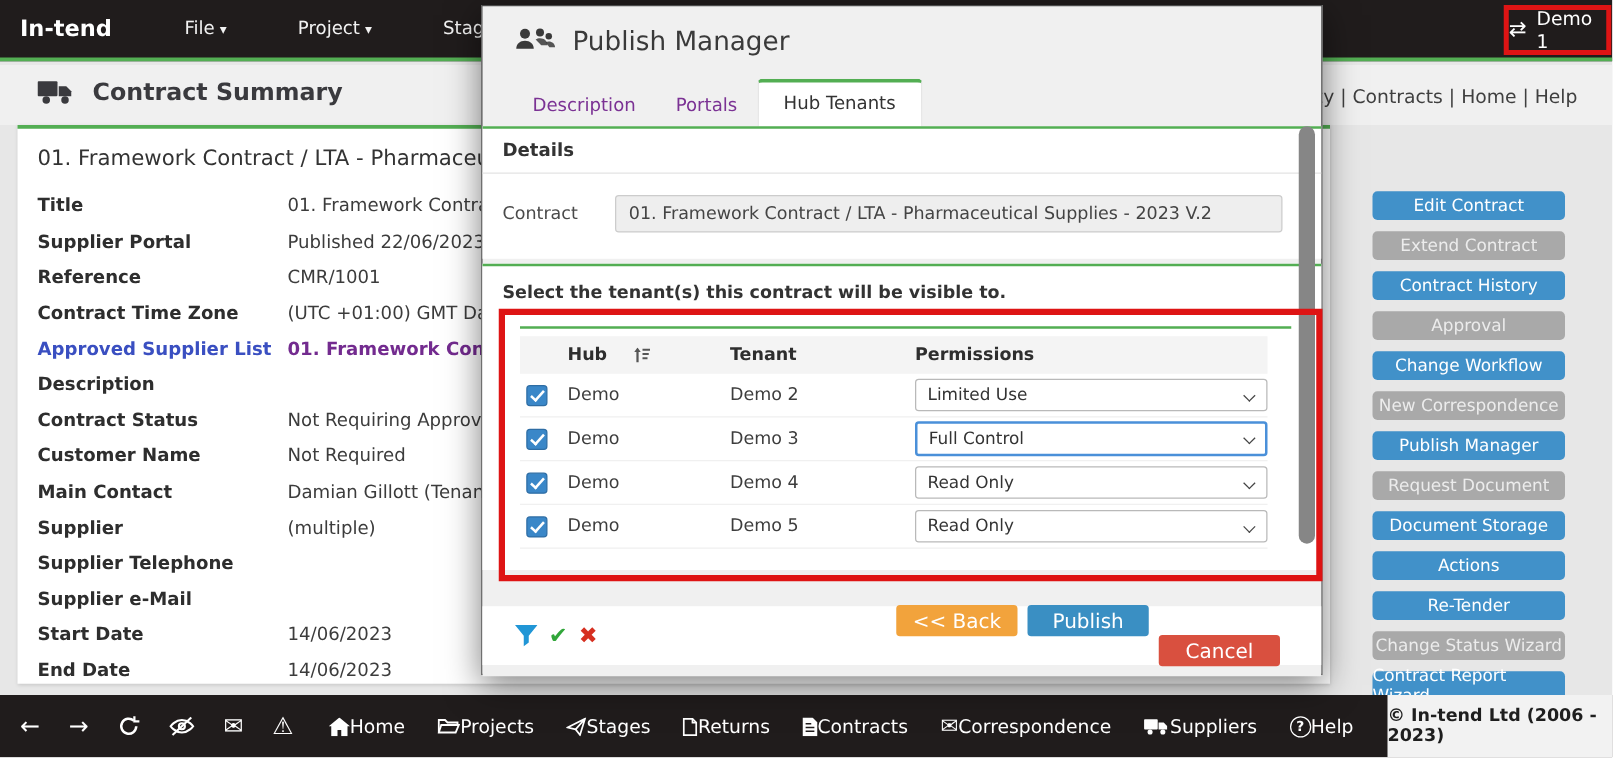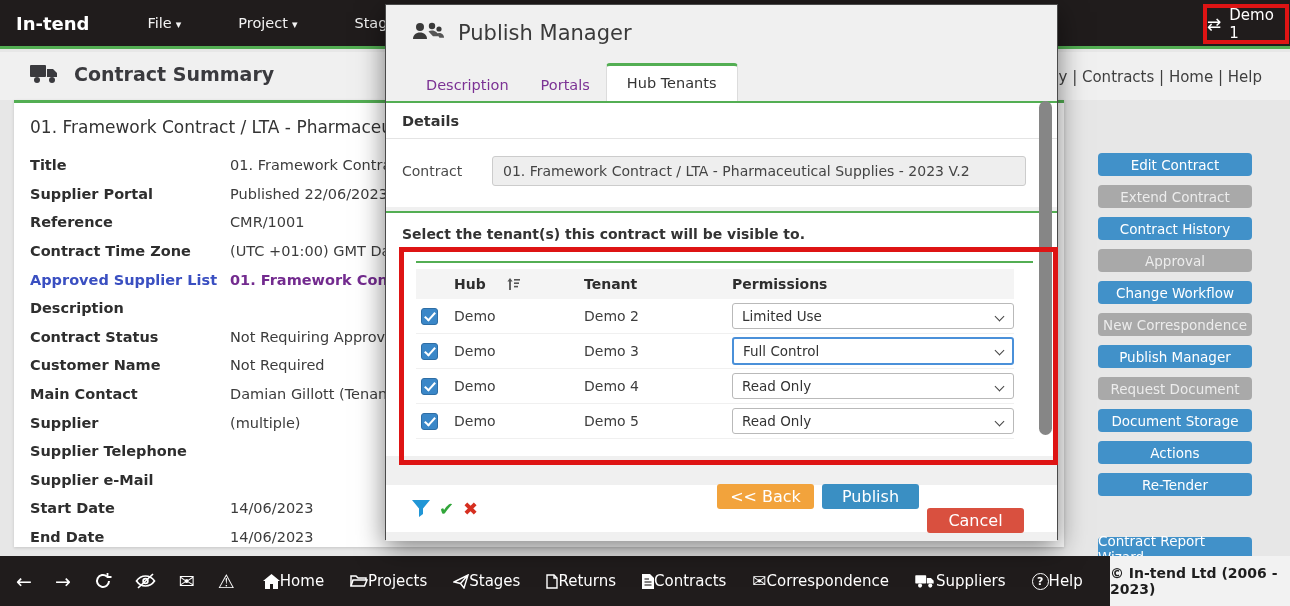--- a/index.html
+++ b/index.html
@@ -209,20 +209,21 @@
   <div class="side-btn btn-gray" style="top:185px">Extend Contract</div>
   <div class="side-btn btn-blue" style="top:217px">Contract History</div>
   <div class="side-btn btn-gray" style="top:249px">Approval</div>
   <div class="side-btn btn-blue" style="top:281px">Change Workflow</div>
   <div class="side-btn btn-gray" style="top:313px">New Correspondence</div>
   <div class="side-btn btn-blue" style="top:345px">Publish Manager</div>
   <div class="side-btn btn-gray" style="top:377px">Request Document</div>
   <div class="side-btn btn-blue" style="top:409px">Document Storage</div>
   <div class="side-btn btn-blue" style="top:441px">Actions</div>
   <div class="side-btn btn-blue" style="top:473px">Re-Tender</div>
+  <div class="side-btn btn-gray" style="top:505px">Change Status Wizard</div>
   <div class="side-btn btn-blue" style="top:537px">Contract Report Wizard</div>
 
   <div class="modal">
     <div class="modal-header">
       <span>
         <svg width="34" height="24" viewBox="0 0 34 24" fill="#3a3a3a">
             <circle cx="10" cy="6" r="4"></circle>
             <path d="M3 18c0-4 3-6.5 7-6.5s7 2.5 7 6.5z"></path>
             <circle cx="22" cy="5" r="3.2"></circle>
             <path d="M18.5 10.6c1-.6 2.2-1 3.5-1 3.4 0 6 2.2 6 5.6h-5" opacity=".85"></path>

